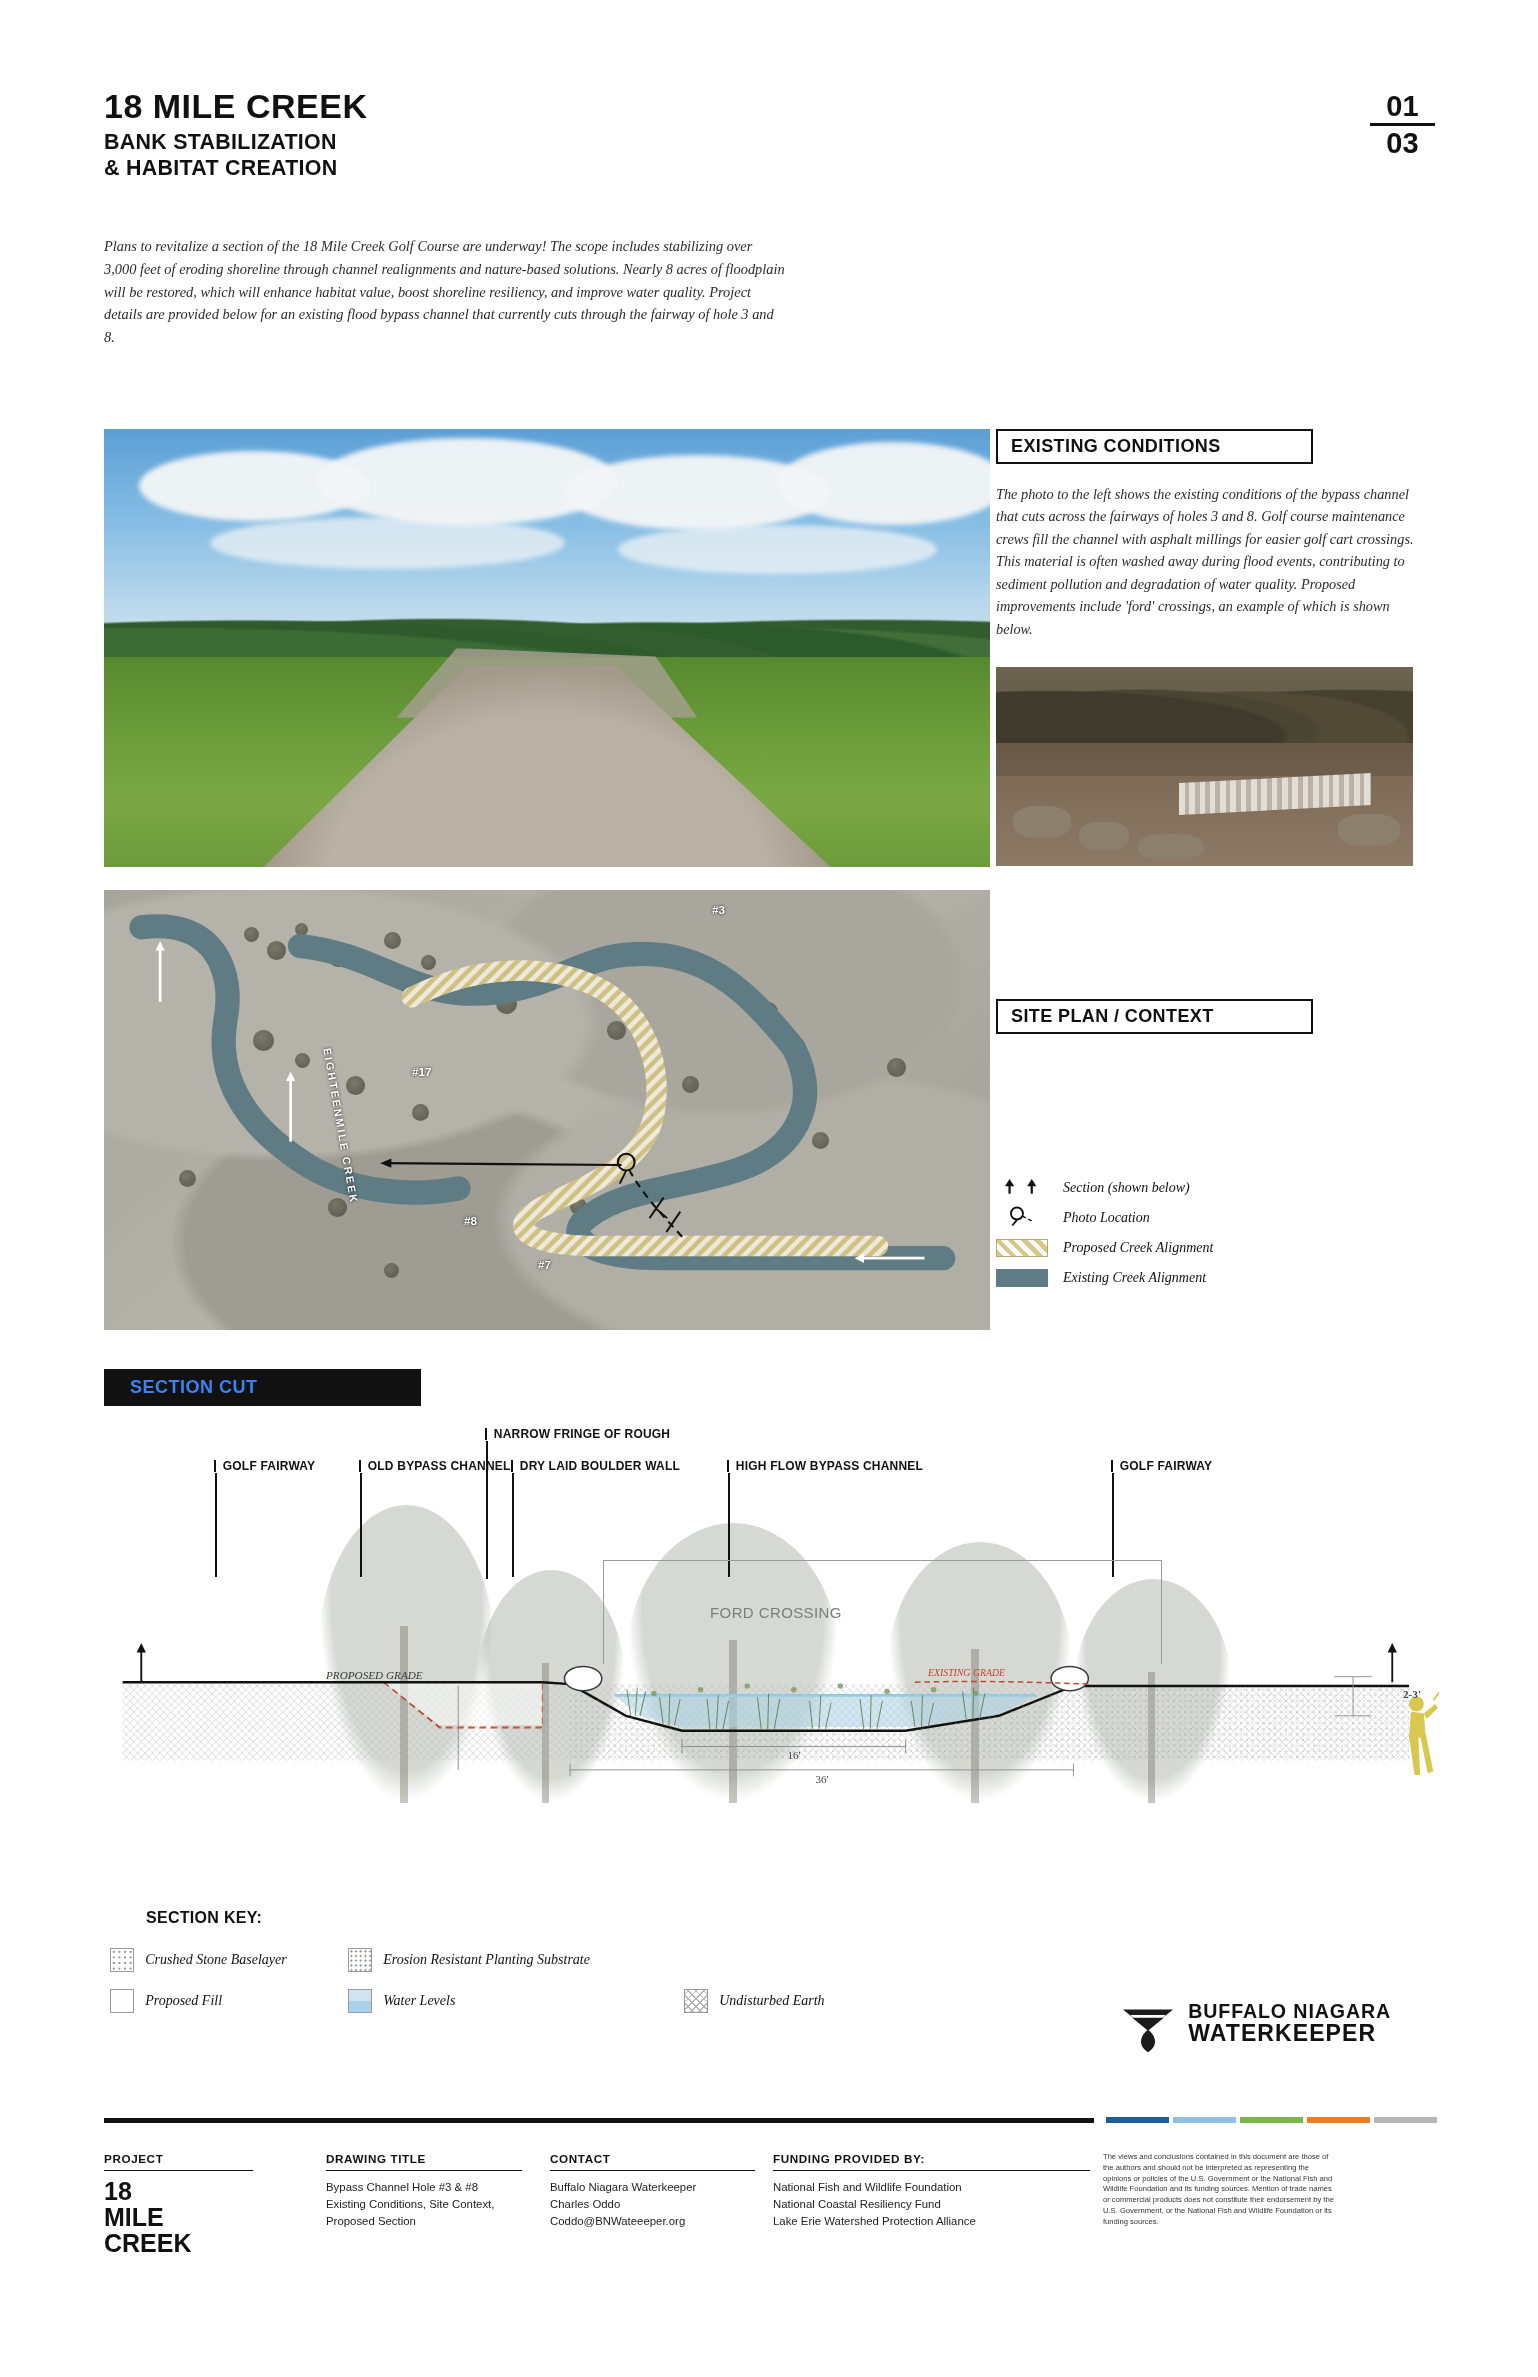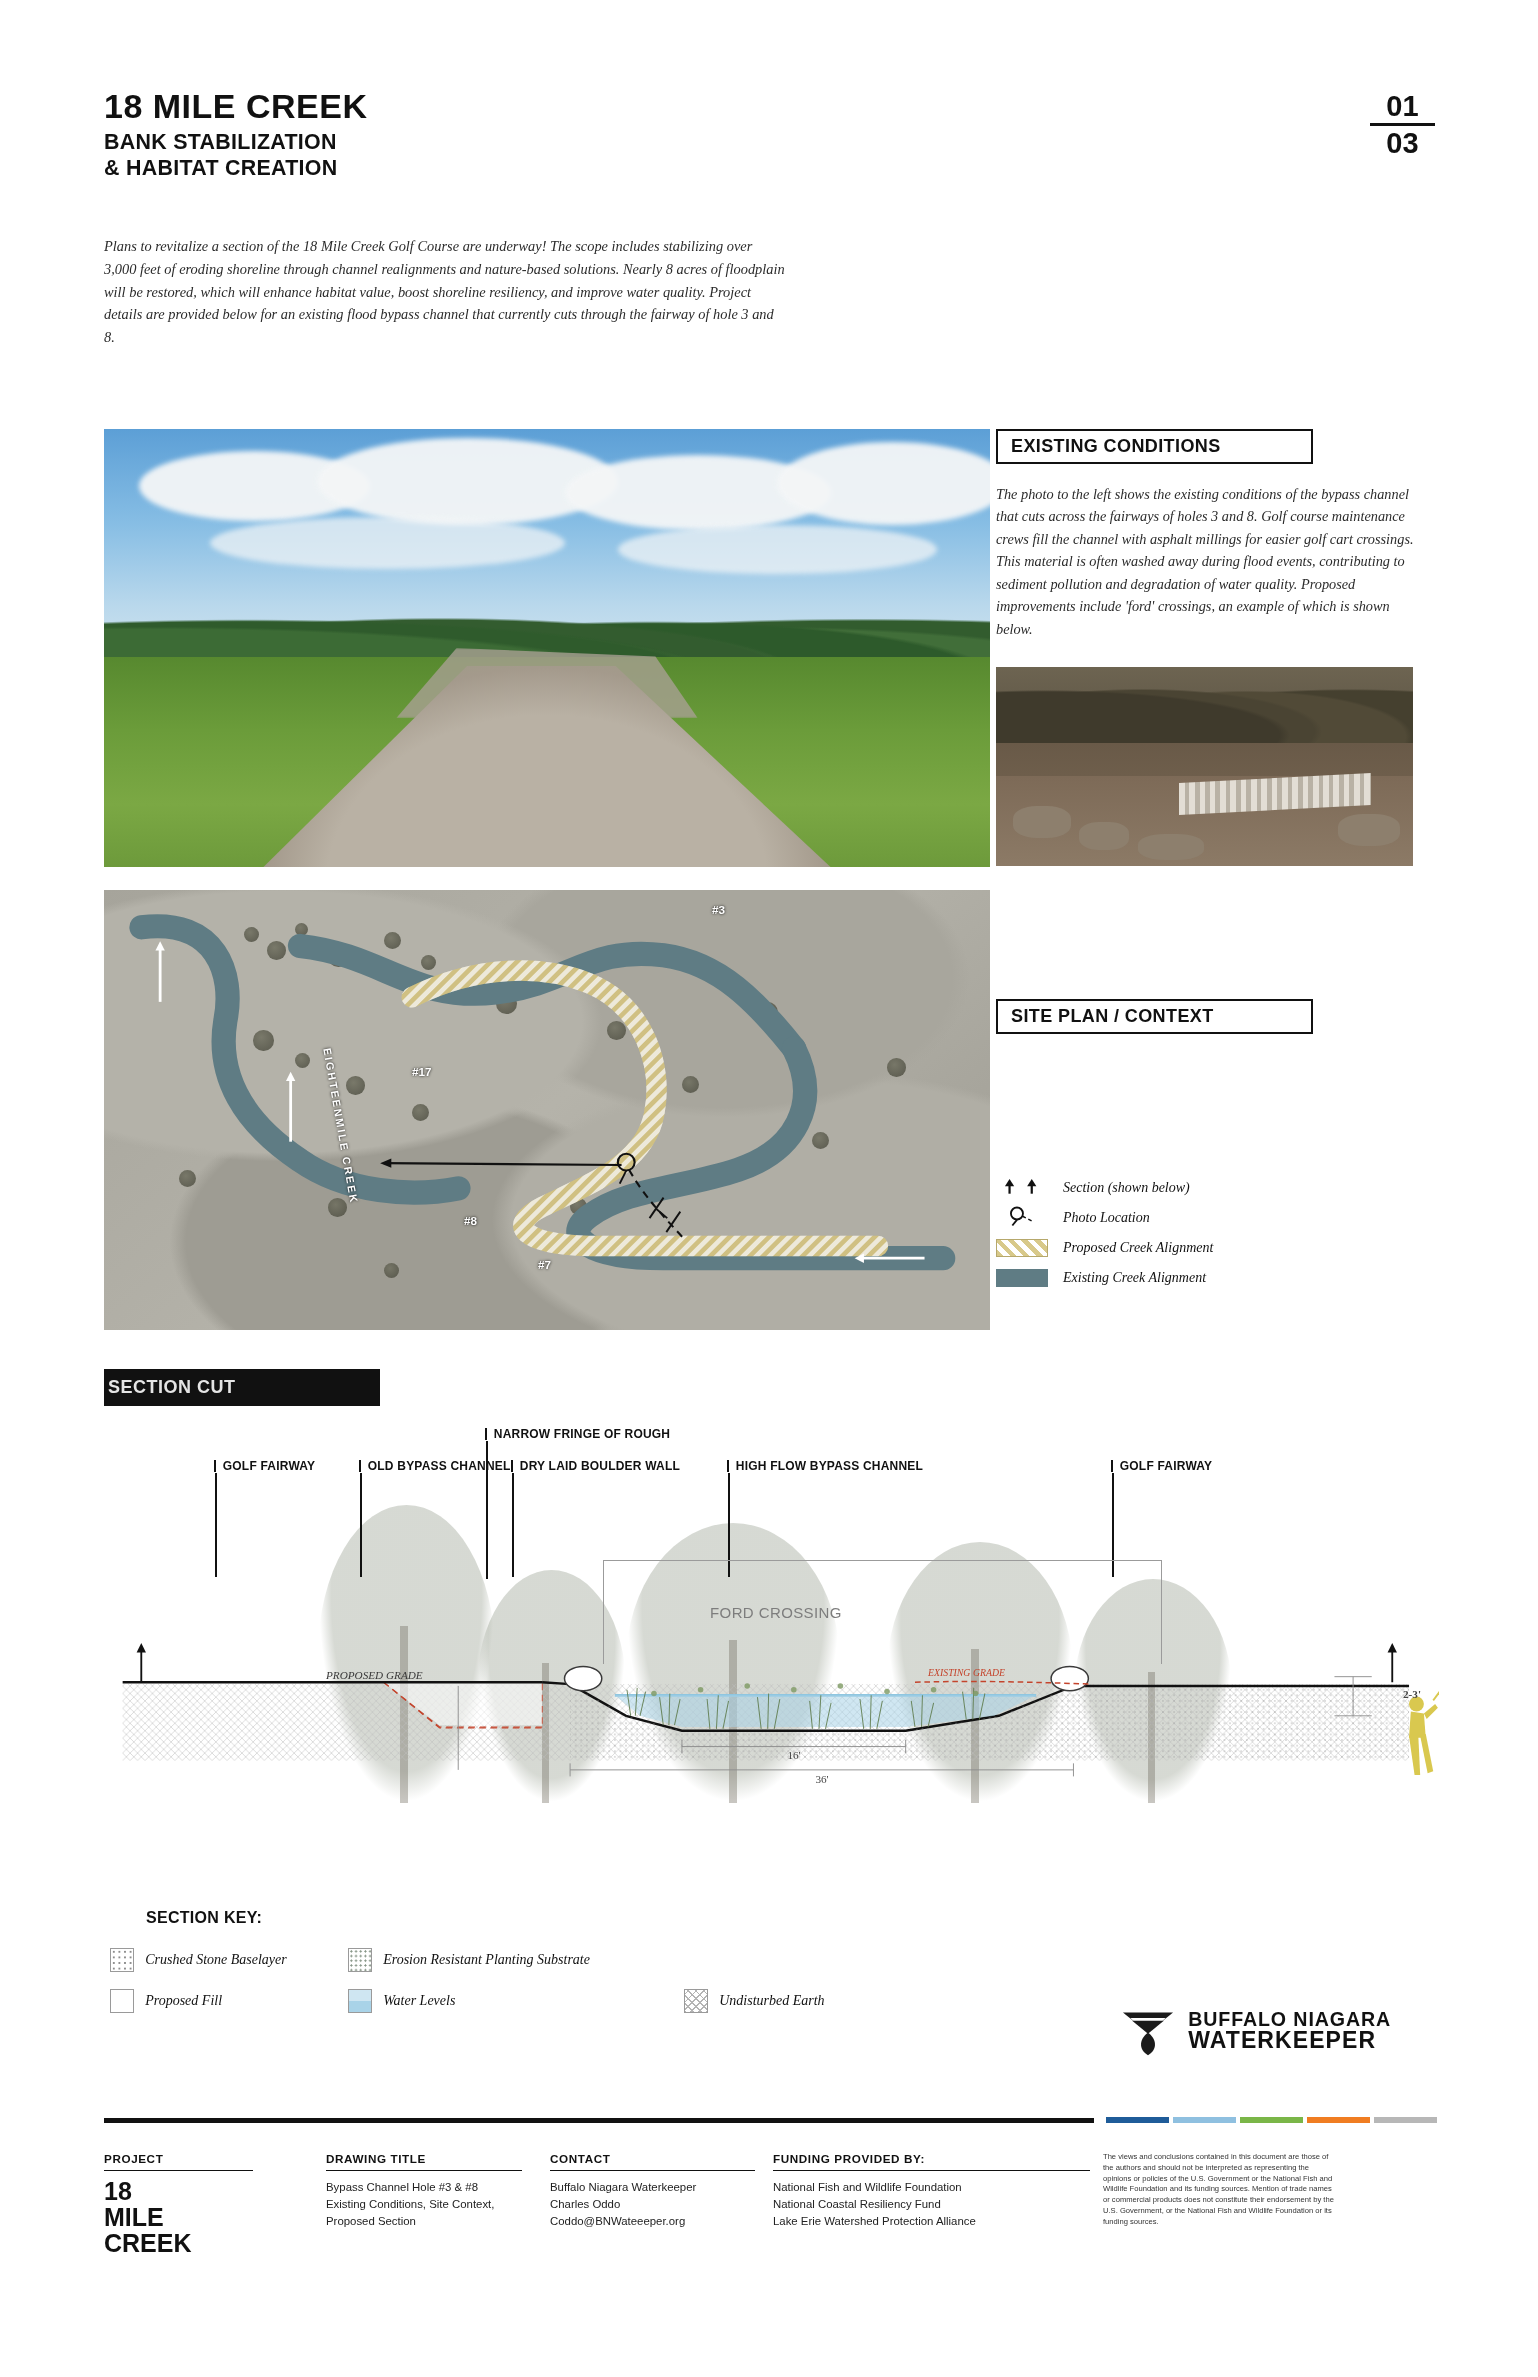--- a/index.html
+++ b/index.html
@@ -152,23 +152,23 @@
     border:1.3px solid #b6a86c;
   }
   .sw-existing { background:#5f7c84; }
   .legend-label {
     font-family:"Liberation Serif", serif; font-style:italic; font-size:14px;
   }
   .legend-ico { width:52px; margin-right:15px; flex:none; text-align:center; }
 
   
   .sec-banner {
-    position:absolute; left:104px; top:1369px; width:276px; height:37px;
-    background:#111; color:#e5e5e5; display:flex; align-items:center;
-    padding-left:4px; font-size:18px; font-weight:bold; letter-spacing:0.5px;
+    position:absolute; left:104px; top:1369px; width:317px; height:37px;
+    background:#111; color:#3b82f6; display:flex; align-items:center;
+    padding-left:26px; font-size:18px; font-weight:bold; letter-spacing:0.5px;
   }
   .section-area {
     position:absolute; left:104px; top:1369px; width:1333px; height:606px;
   }
   .sec-tree {
     position:absolute; bottom:0;
     background:radial-gradient(ellipse at 50% 30%, rgba(120,130,110,0.30) 0 60%, rgba(120,130,110,0) 70%);
     border-radius:50% 50% 42% 42%;
   }
   .sec-trunk { position:absolute; background:rgba(110,105,92,.38); }
@@ -218,21 +218,21 @@
   .sw-erosion { background:#fff;
     background-image:radial-gradient(#7f8f7f 0.9px, transparent 1.1px);
     background-size:4.7px 4.7px; }
   .sw-undist { background:#fff;
     background-image:
       repeating-linear-gradient(45deg, #b4b4b4 0 0.9px, transparent 0.9px 5.6px),
       repeating-linear-gradient(-45deg, #b4b4b4 0 0.9px, transparent 0.9px 5.6px); }
 
   
   .logo { position:absolute; left:1119px; top:2002px; width:308px; height:58px;
-    display:flex; align-items:center; }
+    display:flex; }
   .logo-mark { width:58px; height:52px; margin-right:11.2px; flex:none; }
   .logo-text { line-height:1.0; }
   .logo-l1 { font-size:19.6px; font-weight:bold; letter-spacing:0.9px; }
   .logo-l2 { font-size:23px; font-weight:bold; letter-spacing:1.1px; }
 
   
   .foot-rule {
     position:absolute; left:104px; top:2118px; width:990px; height:4.7px; background:#111;
   }
   .color-bar { position:absolute; top:2117px; height:5.6px; }

